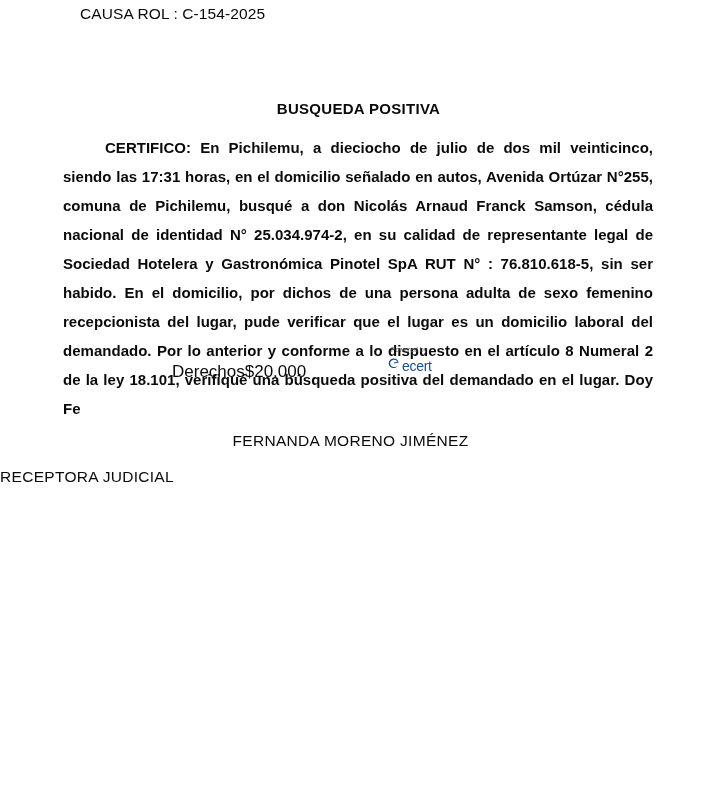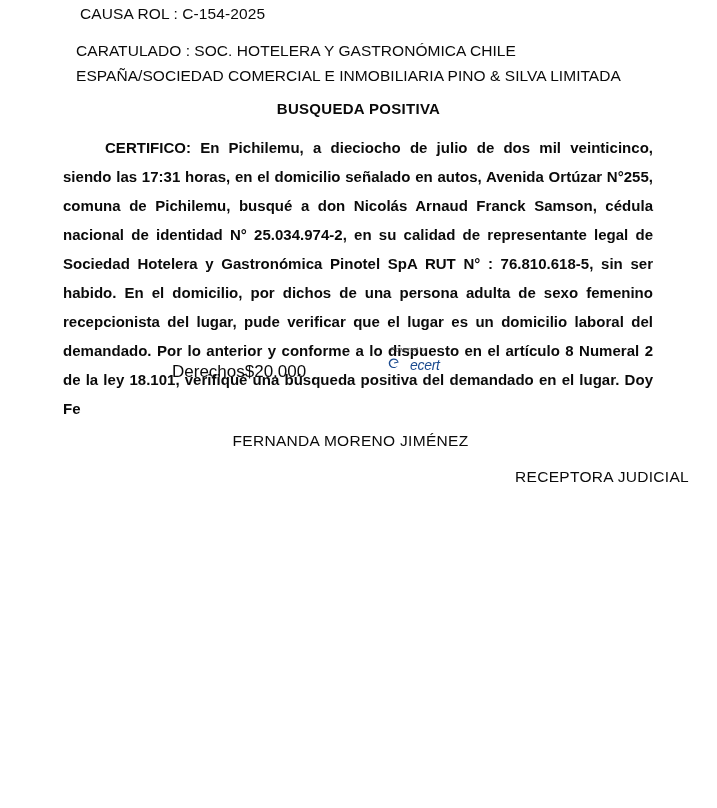--- a/index.html
+++ b/index.html
@@ -81,23 +81,22 @@
     top: 2px;
     font-size: 6.5px;
     color: #5a5a5a;
     letter-spacing: 0.2px;
   }
   .sig-logo {
     position: absolute;
     left: 2px;
     top: 12px;
     display: flex;
-    align-items: center;
-    gap: 10px;
-    font-style: italic;
+    align-items: flex-end;
+    gap: 2px;
   }
   .sig-logo .mark {
     display: inline-block;
   }
   .sig-brand {
     font-size: 14px;
     color: #1b4b8f;
     letter-spacing: -0.3px;
     font-weight: normal;
   }
@@ -136,35 +135,34 @@
     font-size: 15.5px;
     letter-spacing: 0.3px;
     padding-right: 16px;
     box-sizing: border-box;
   }
   .signer-role {
     position: absolute;
     left: 0;
     top: 468px;
     width: 717px;
-    text-align: right;
+    text-align: left;
     font-size: 15.5px;
     letter-spacing: 0.3px;
     padding-right: 28px;
     box-sizing: border-box;
   }
 </style>
 </head>
 <body>
 
 <div class="page">
 
   <div class="causa-rol">CAUSA ROL : C-154-2025</div>
 
-  <div class="caratulado">CARATULADO : SOC. HOTELERA Y GASTRONÓMICA CHILE ESPAÑA/SOCIEDAD COMERCIAL E INMOBILIARIA PINO &amp; SILVA LIMITADA</div>
 
   <div class="busqueda-title">BUSQUEDA POSITIVA</div>
 
   <div class="body-text">CERTIFICO: En Pichilemu, a dieciocho de julio de dos mil veinticinco, siendo las 17:31 horas, en el domicilio señalado en autos, Avenida Ortúzar N°255, comuna de Pichilemu, busqué a don  Nicolás Arnaud Franck Samson, cédula nacional de identidad N° 25.034.974-2, en su calidad de representante legal de Sociedad Hotelera y Gastronómica Pinotel SpA RUT N° : 76.810.618-5, sin ser habido. En el domicilio, por dichos de una persona adulta de sexo femenino recepcionista del lugar, pude verificar que el lugar es un domicilio laboral del demandado. Por lo anterior y conforme a lo dispuesto en el artículo 8 Numeral 2 de la ley 18.101, verifiqué una búsqueda positiva del demandado en el lugar. Doy Fe</div>
 
   <div class="derechos">Derechos$20.000</div>
 
   <div class="signature-block">
     <div class="sig-powered">Powered by</div>
     <div class="sig-logo">

